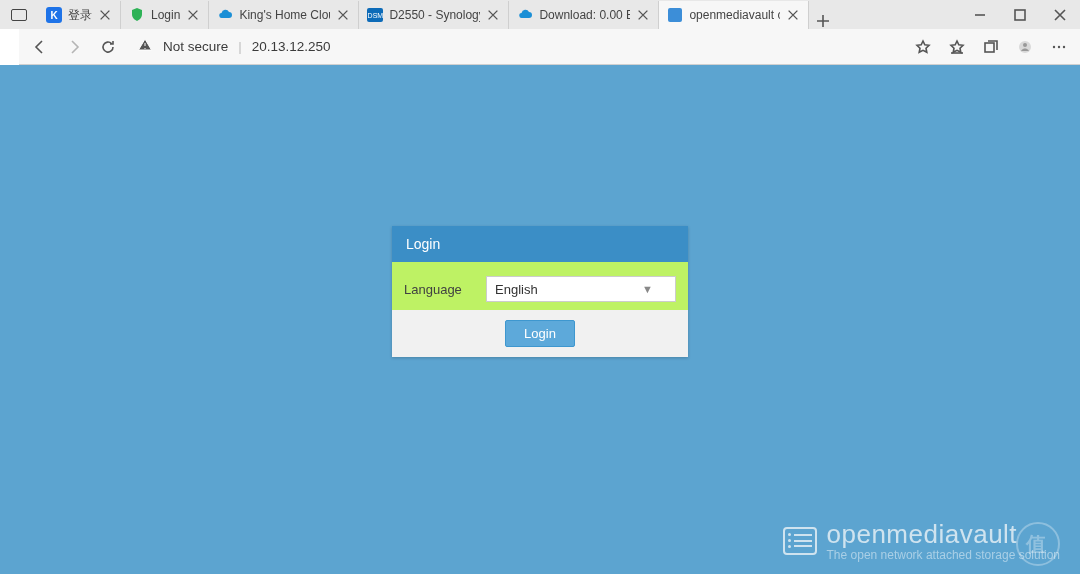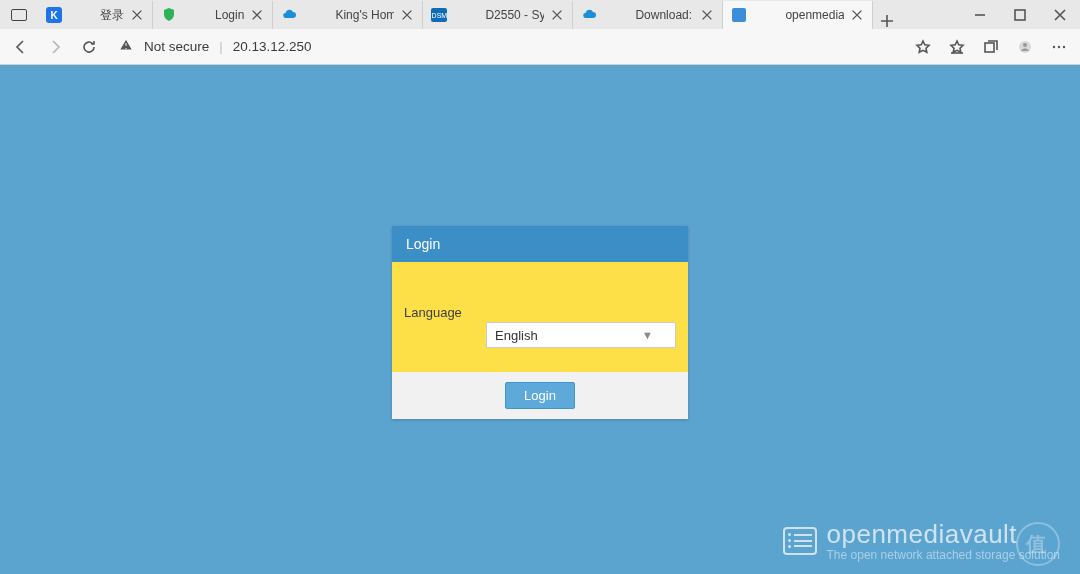--- a/index.html
+++ b/index.html
@@ -6,50 +6,50 @@
     body { font-family: "Segoe UI", Tahoma, sans-serif; width: 1080px; height: 574px; overflow: hidden; background: #fff; font-size: 13px; }
 
     
     .titlebar { height: 29px; background: #e8e8e8; display: flex; align-items: stretch; }
     .titlebar-left { width: 38px; display: flex; align-items: center; justify-content: center; }
     .square-icon { width: 16px; height: 12px; border: 1.5px solid #444; border-radius: 2px; }
     .tabs { flex: 1; display: flex; align-items: flex-end; gap: 0; }
     .tab { height: 28px; display: flex; align-items: center; gap: 6px; padding: 0 8px 0 8px; font-size: 12px; color: #444; max-width: 150px; border-right: 1px solid #cfcfcf; background: #e8e8e8; position: relative; }
     .tab.active { background: #f7f7f7; }
     .tab .favicon { width: 16px; height: 16px; display: flex; align-items: center; justify-content: center; }
-    .tab .title { white-space: nowrap; overflow: hidden; text-overflow: clip; flex: 1; margin-left: 32px; }
+    .tab .title { white-space: nowrap; overflow: hidden; text-overflow: clip; flex: 1; }
     .tab .close { width: 14px; height: 14px; display:flex; align-items:center; justify-content:center; color:#555; }
     .newtab { width: 28px; display:flex; align-items:center; justify-content:center; color:#555; font-size:16px; }
     .win-controls { display:flex; align-items:center; }
     .win-btn { width: 40px; height: 29px; display:flex; align-items:center; justify-content:center; color:#555; }
 
     
     .fav-k { background:#1e73e8; color:#fff; font-weight:bold; font-size:10px; width:16px; height:16px; border-radius:3px; display:flex; align-items:center; justify-content:center; }
     .fav-shield { color:#2db256; }
     .fav-cloud { color:#1b8fd6; }
     .fav-dsm { background:#0d6bb8; color:#fff; font-size:7px; width:16px; height:14px; border-radius:2px; display:flex; align-items:center; justify-content:center; }
     .fav-omv { background:#3c8ed8; width:14px; height:14px; border-radius:2px; }
 
     
-    .toolbar { height: 36px; background: #f7f7f7; border-bottom: 1px solid #d0d0d0; display:flex; align-items:center; padding: 0 6px; gap: 4px; }
+    .toolbar { height: 36px; background: #f7f7f7; border-bottom: 1px solid #d0d0d0; display:flex; align-items:center; padding: 0 6px; gap: 4px; margin-left: 19px; }
     .nav-btn { width: 30px; height: 30px; display:flex; align-items:center; justify-content:center; color:#555; border-radius:4px; }
     .nav-btn.disabled { color:#b5b5b5; }
     .addr { flex:1; height: 28px; display:flex; align-items:center; gap:10px; padding: 0 10px; font-size: 13.5px; color:#3b3b3b; }
     .addr-sep { color:#bfbfbf; }
     .warn-tri { color:#444; }
 
     
     .page { position: relative; width: 1080px; height: calc(574px - 29px - 36px); background: #5ca4d0; }
 
     .login-card { position:absolute; top: 161px; left: 50%; transform: translateX(-50%); width: 296px; background:#fff; box-shadow: 0 1px 3px rgba(0,0,0,0.2); }
     .login-header { background:#3b8ec6; color:#fff; padding: 10px 14px; font-size: 14px; }
-    .login-body { padding: 6px 12px 16px; background:#fde047; }
+    .login-body { padding: 6px 12px 0; background:#bef264; }
     .form-row { display:flex; align-items:center; padding: 8px 0; }
     .form-label { width: 82px; color:#414141; font-size: 13px; }
-    .form-control-wrap { flex:1; display:flex; align-items:center; gap:6px; position:relative;margin-top:46px; }
+    .form-control-wrap { flex:1; display:flex; align-items:center; gap:6px; position:relative; }
     .form-control { flex:1; height: 26px; border:1px solid #ccc; padding: 2px 22px 2px 8px; font-size:13px; color:#333; background:#fff; }
     .form-control.select { display:flex; align-items:center; justify-content:space-between; }
     .form-control.error { border-color:#e28169; }
     .select-caret { color:#888; font-size:11px; }
     .info-icon { width:12px; height:14px; border:1px solid #e28169; display:flex; align-items:center; justify-content:center; color:#e28169; }
     .eye { color:#888; position:absolute; right: -1px; width:20px; text-align:center; }
     .login-footer { background:#f1f1f1; padding: 10px; display:flex; justify-content:center; }
     .login-btn { background:#5da9da; border:1px solid #3e97cf; color:#fff; padding: 5px 18px; font-size:13px; border-radius:2px; cursor:pointer; }
 
     

